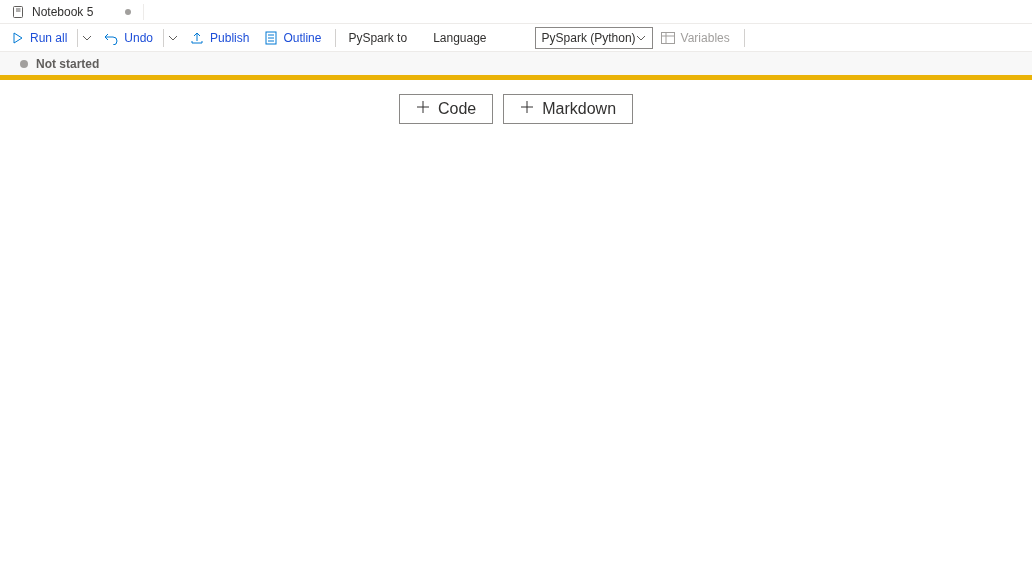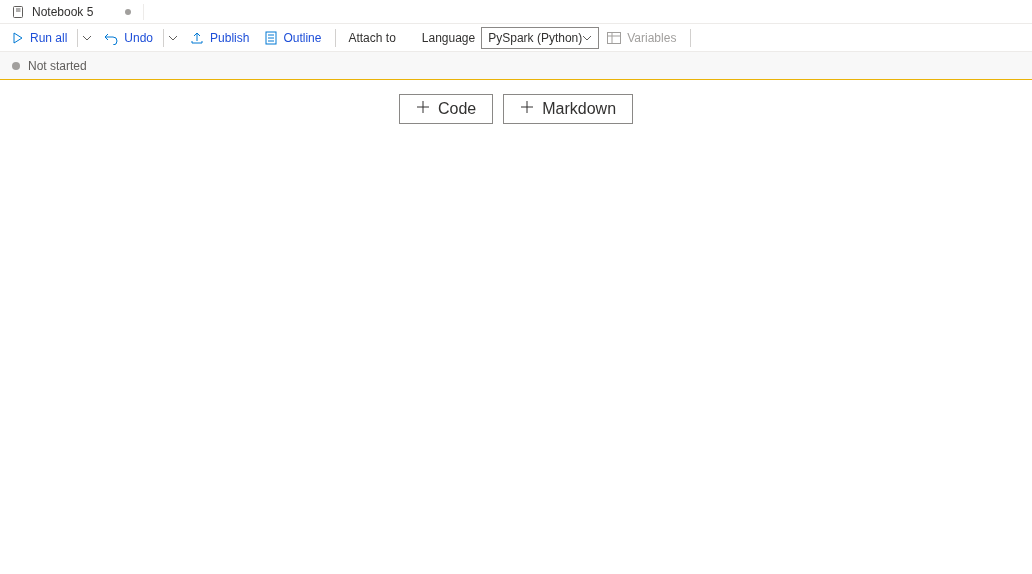--- a/index.html
+++ b/index.html
@@ -11,28 +11,28 @@
     .tab .dot { width: 6px; height: 6px; border-radius: 50%; background: #a19f9d; margin-left: 24px; }
 
     .toolbar { display: flex; align-items: center; height: 28px; border-bottom: 1px solid #edebe9; padding: 0 4px; gap: 0; }
     .tool-btn { display: flex; align-items: center; gap: 6px; padding: 0 8px; height: 24px; cursor: pointer; color: #1d4ed8; background: transparent; border: none; font-size: 12px; font-family: inherit; }
     .tool-btn.disabled { color: #a19f9d; cursor: default; }
     .chev-split { padding: 0 4px; border-left: 1px solid #d2d0ce; height: 18px; display: flex; align-items: center; margin-left: 2px; }
     .sep { width: 1px; height: 18px; background: #d2d0ce; margin: 0 6px; }
 
     .label { font-size: 12px; color: #323130; padding: 0 6px; }
     .select-box { border: 1px solid #8a8886; height: 22px; display: flex; align-items: center; padding: 0 6px; min-width: 140px; justify-content: space-between; cursor: pointer; font-size: 12px; }
-    .select-box.small { min-width: 100px; }
+    .select-box.small { min-width: 100px; margin-left: 42px; }
 
     .toggle { width: 32px; height: 16px; border-radius: 8px; background: #0078d4; position: relative; cursor: pointer; }
     .toggle::after { content: ""; position: absolute; right: 2px; top: 2px; width: 12px; height: 12px; background: #fff; border-radius: 50%; }
     .preview-wrap { display: flex; align-items: center; gap: 8px; padding: 0 8px; }
     .info-icon { width: 12px; height: 12px; border: 1px solid #605e5c; border-radius: 50%; display: flex; align-items: center; justify-content: center; font-size: 8px; color: #605e5c; }
 
-    .status-bar { display: flex; align-items: center; height: 28px; background: #f8f8f8; border-bottom: 1px solid #eab308; padding: 0 12px; gap: 8px; }
+    .status-bar { display: flex; align-items: center; height: 28px; background: #f8f8f8; border-bottom: 5px solid #eab308; padding: 0 20px; gap: 8px; font-weight: bold; }
     .status-dot { width: 8px; height: 8px; border-radius: 50%; background: #a19f9d; }
     .status-text { color: #605e5c; font-size: 12px; }
 
     .content { display: flex; justify-content: center; padding: 14px 0; gap: 10px; }
     .add-btn { display: flex; gap: 8px; border: 1px solid #8a8886; background: #fff; padding: 5px 16px; cursor: pointer; font-size: 16px; font-family: inherit; color: #323130; }
 
     svg { display: block; }
     .blue-stroke { stroke: #0078d4; }
     .gray-stroke { stroke: #a19f9d; }
     .dark-stroke { stroke: #605e5c; }
@@ -99,21 +99,21 @@
           <line x1="3" y1="4" x2="9" y2="4" class="blue-stroke"></line>
           <line x1="3" y1="7" x2="9" y2="7" class="blue-stroke"></line>
           <line x1="3" y1="10" x2="9" y2="10" class="blue-stroke"></line>
         </svg>
     </span>
     <span>Outline</span>
   </button>
 
   <span class="sep"></span>
 
-  <span class="label">Attach to</span>
+  <span class="label">PySpark to</span>
 
   <span style="width:14px;"></span>
 
   <span class="label">Language</span>
   <div class="select-box small">
     <span>PySpark (Python)</span>
     <span>
       <svg width="10" height="10" viewBox="0 0 10 10">
           <path d="M1 3 L5 7 L9 3" fill="none" class="dark-stroke"></path>
         </svg>

